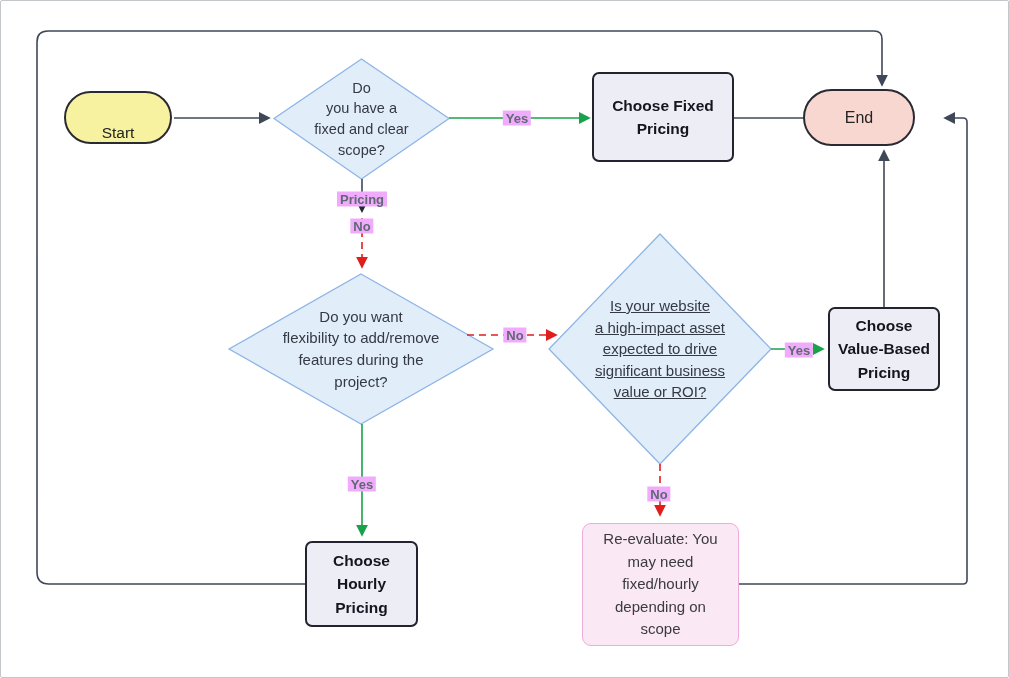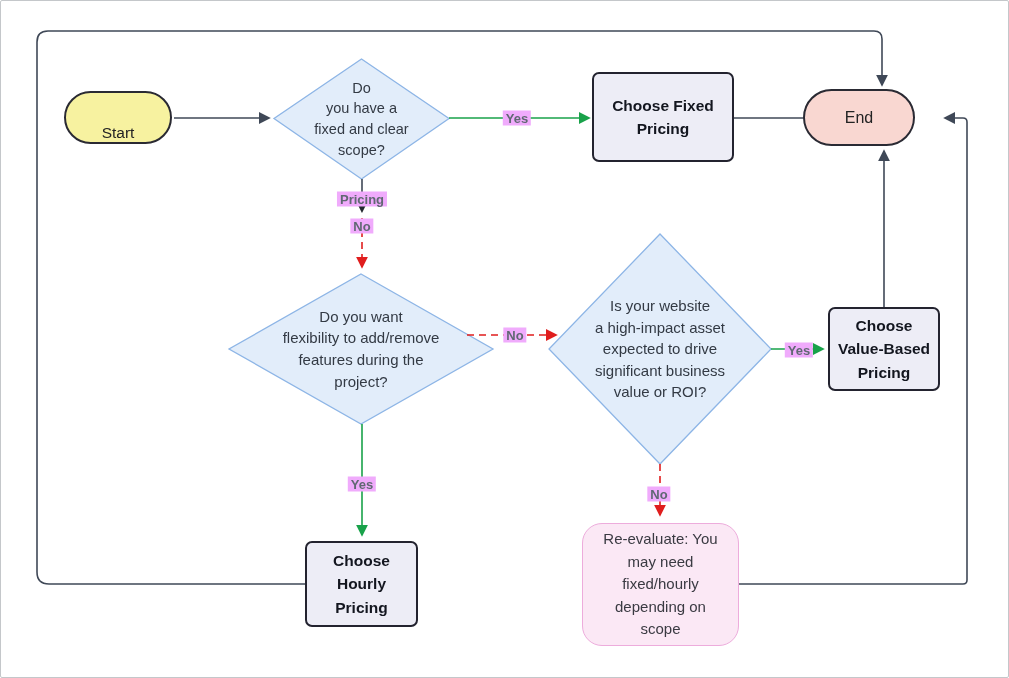--- a/index.html
+++ b/index.html
@@ -53,21 +53,21 @@
     border-radius: 7px;
     font-weight: bold;
     font-size: 15.5px;
     line-height: 1.5;
     color: #13161f;
   }
 
   .note {
     background: #fbe8f5;
     border: 1.5px solid #edacdc;
-    border-radius: 20px;
+    border-radius: 9px;
     font-size: 15px;
     line-height: 1.5;
     color: #3a3a42;
   }
 
   .decision-text {
     position: absolute;
     display: flex;
     align-items: center;
     justify-content: center;
@@ -141,21 +141,21 @@
   <div class="decision-text" style="left:228px; top:273px; width:264px; height:150px;">Do you want
 flexibility to add/remove
 features during the
 project?</div>
 
   <div class="decision-text small" style="left:273px; top:58px; width:175px; height:120px;">Do
 you have a
 fixed and clear
 scope?</div>
 
-  <div class="decision-text" style="left:548px; top:233px; width:222px; height:230px;">Is your website
+  <div class="decision-text" style="left:548px; top:233px; width:222px; height:230px;text-decoration:underline;">Is your website
 a high-impact asset
 expected to drive
 significant business
 value or ROI?</div>
 
   <div class="node process" style="left:591px; top:71px; width:142px; height:90px;">Choose Fixed
 Pricing</div>
 
   <div class="node process" style="left:827px; top:306px; width:112px; height:84px;">Choose
 Value-Based

